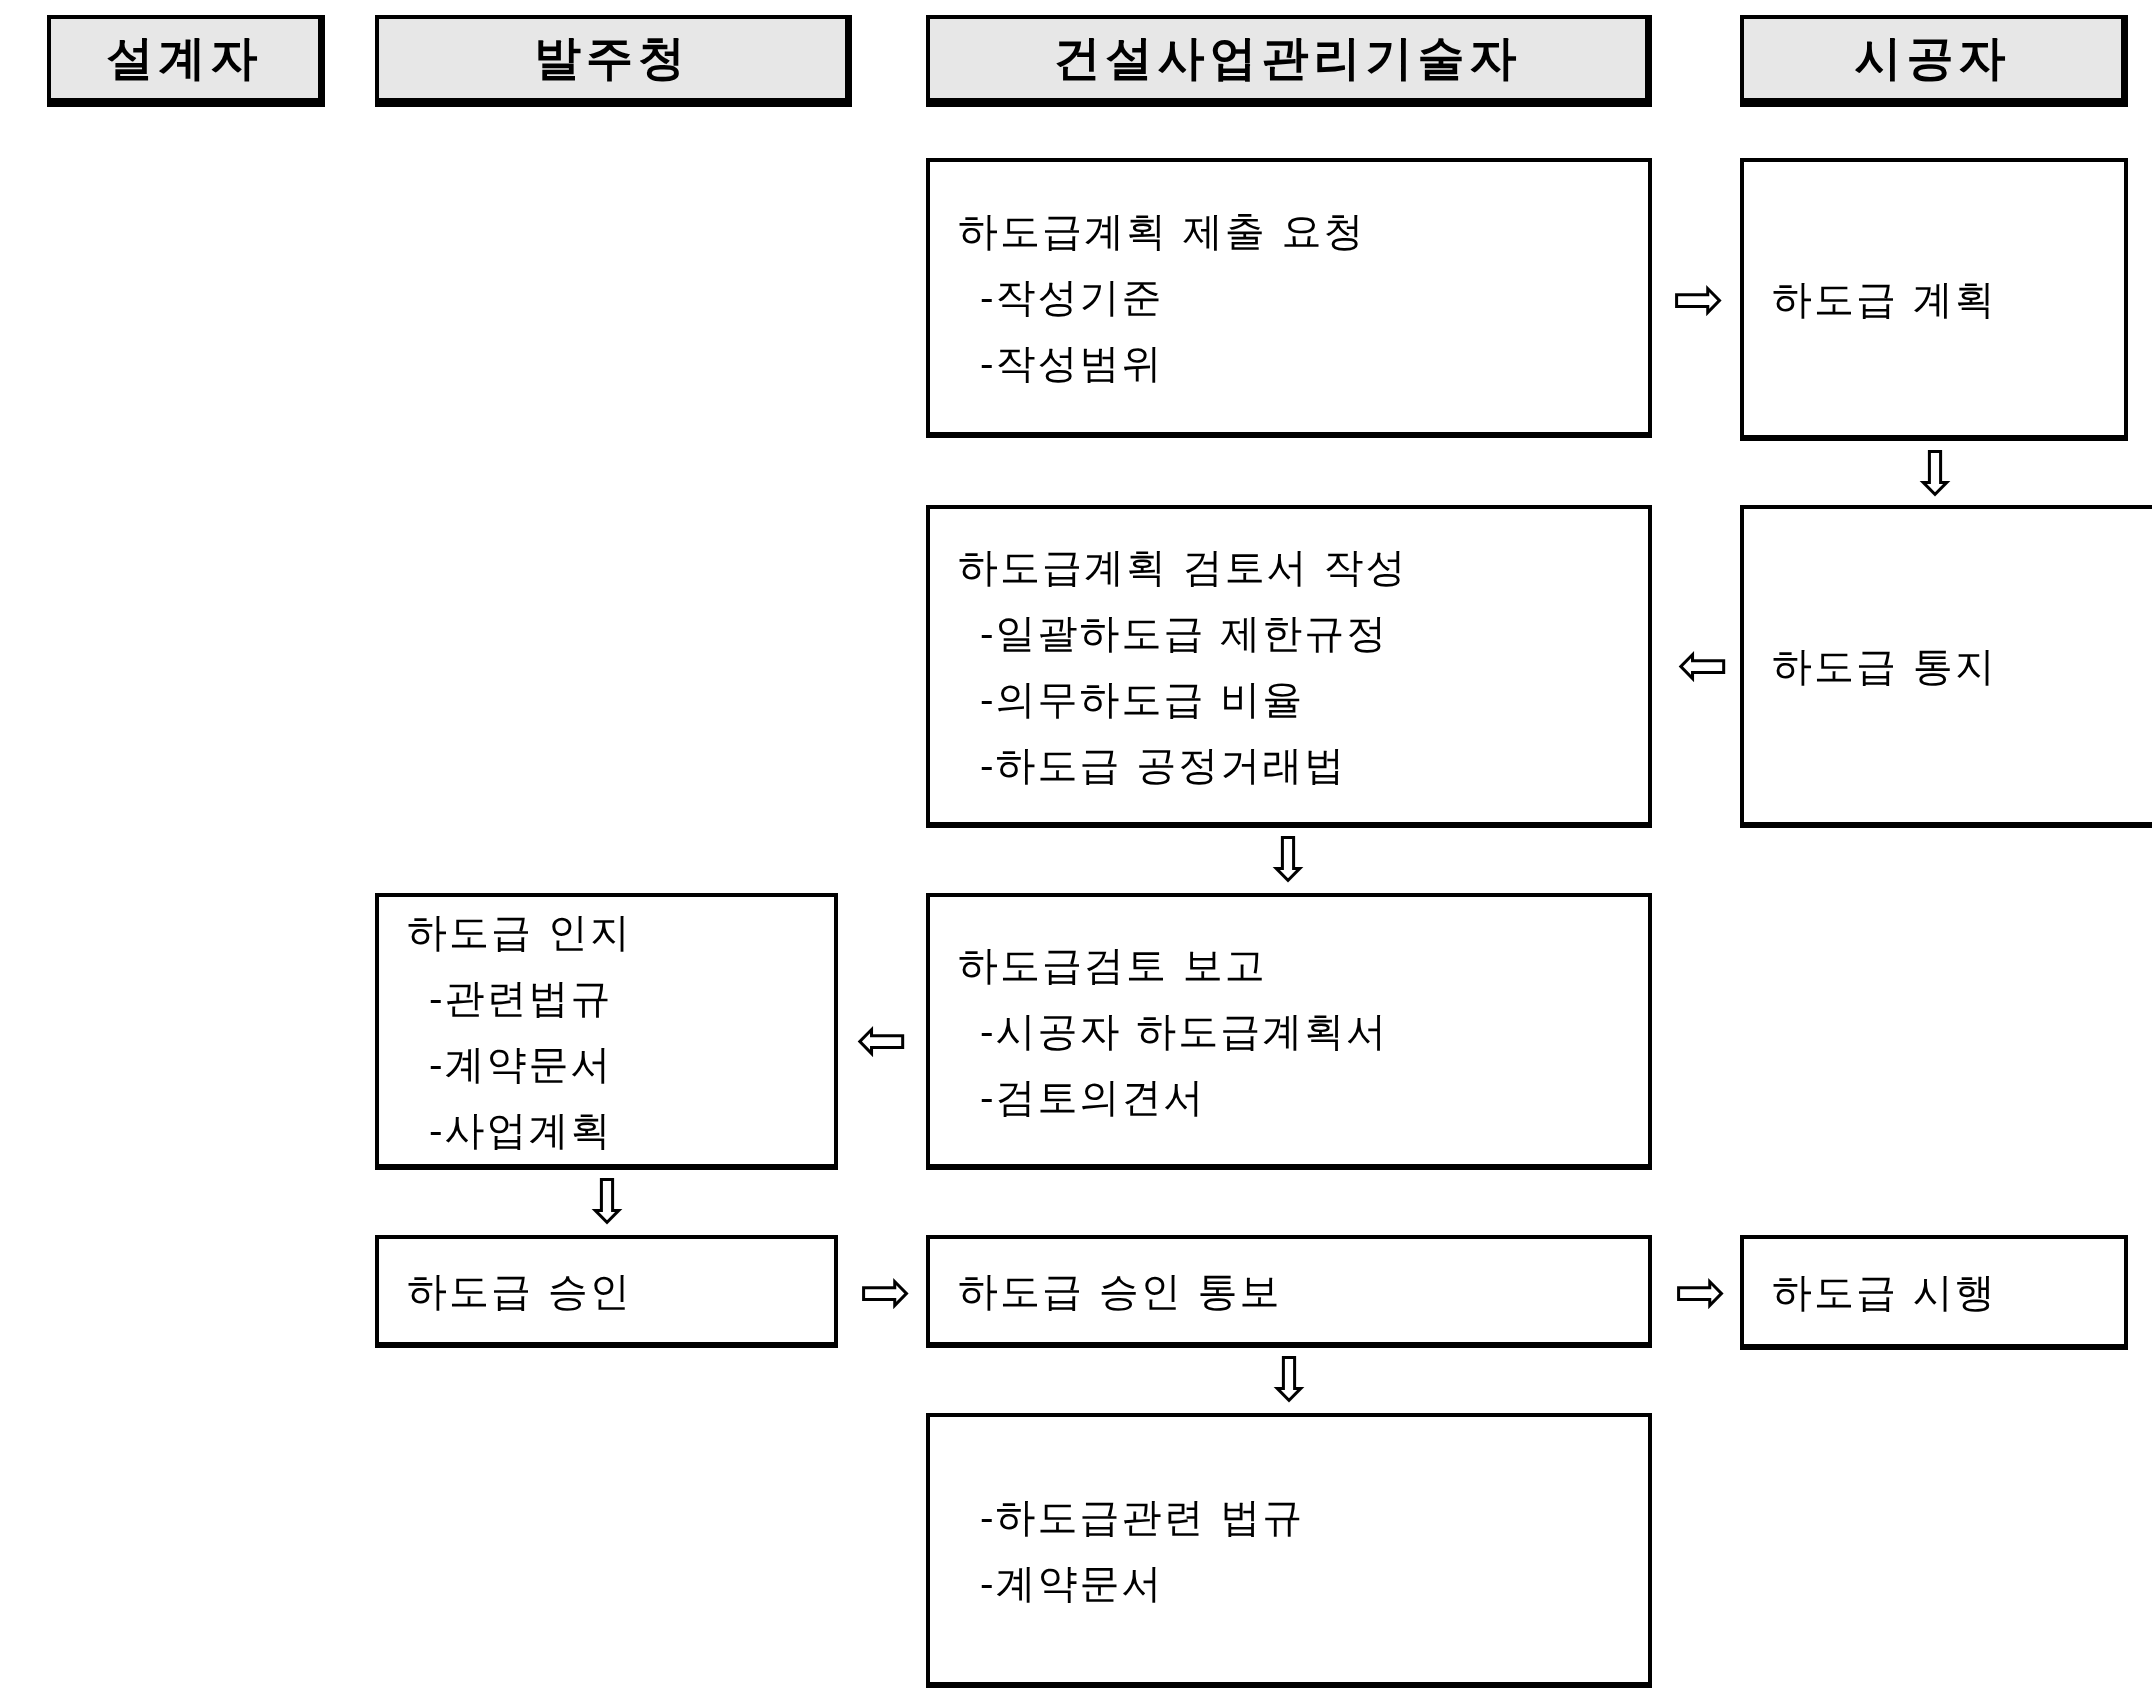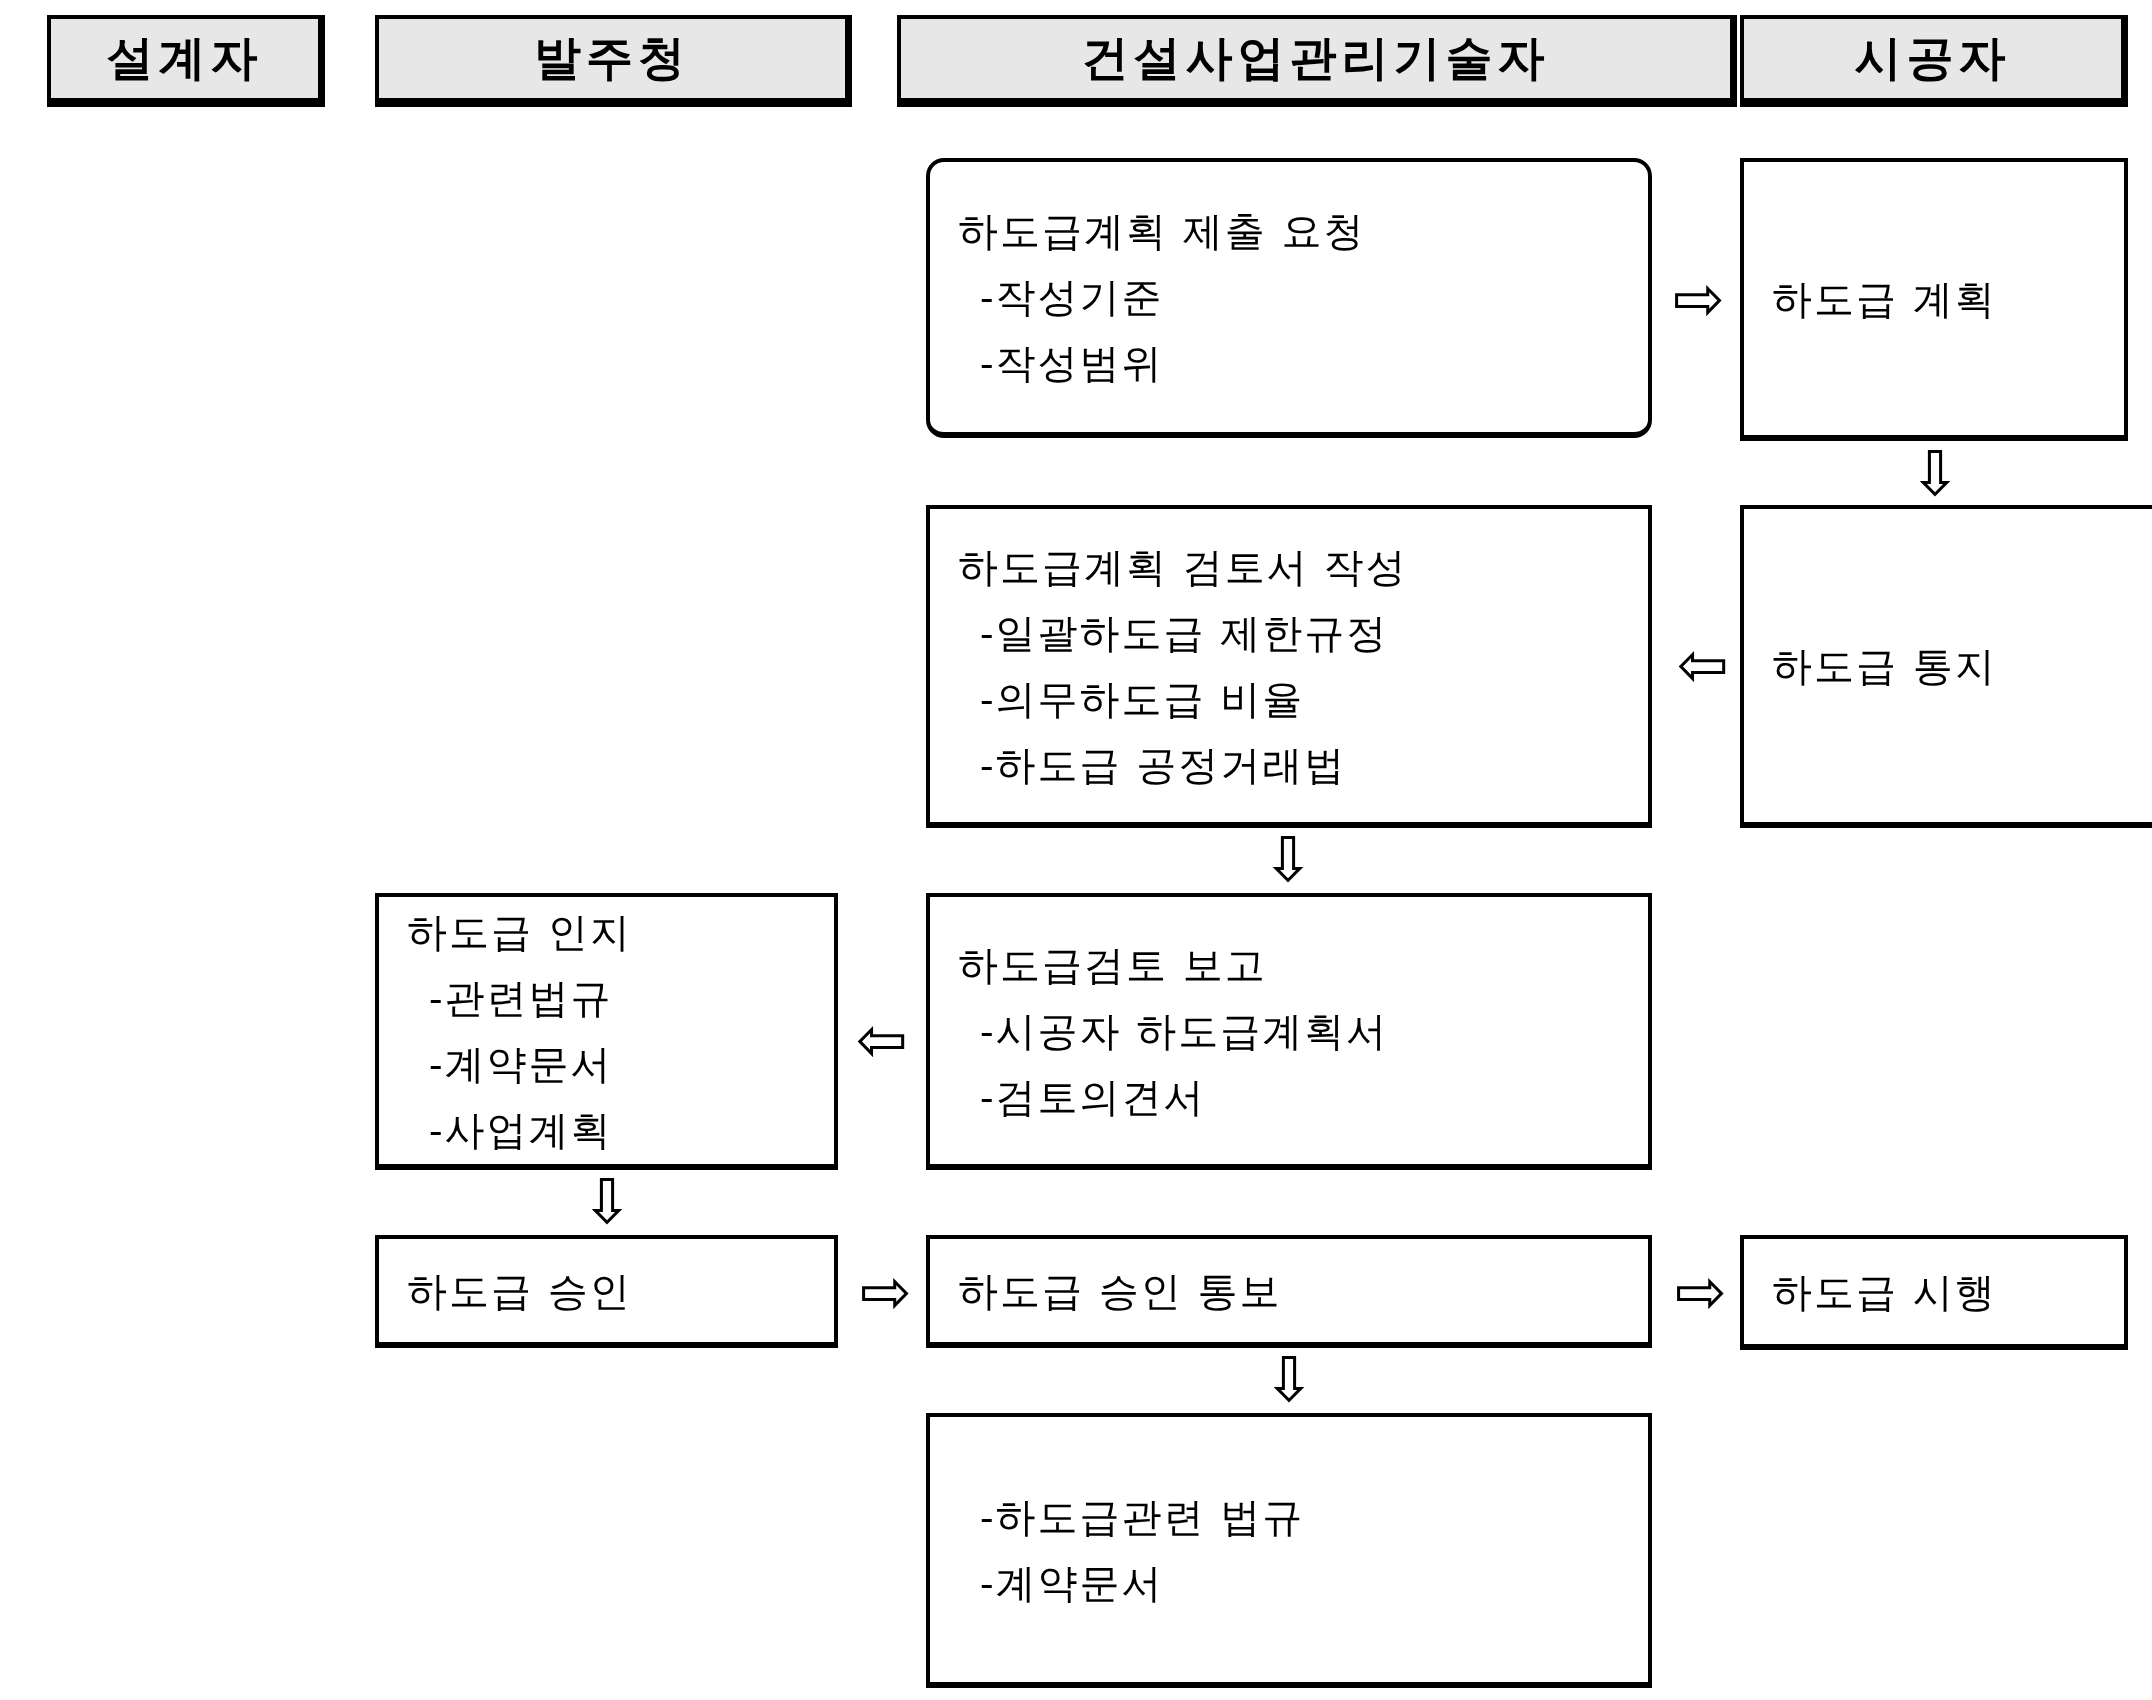--- a/index.html
+++ b/index.html
@@ -48,28 +48,28 @@
 <body>
 
 <div class="canvas">
 
   <div class="hdr" style="left:20px;top:15px;width:278px;height:92px;margin-left:27px;">
     <span>설계자</span>
   </div>
   <div class="hdr" style="left:375px;top:15px;width:477px;height:92px;">
     <span>발주청</span>
   </div>
-  <div class="hdr" style="left:897px;top:15px;width:840px;height:92px;">
+  <div class="hdr" style="left:926px;top:15px;width:726px;height:92px;">
     <span>건설사업관리기술자</span>
   </div>
   <div class="hdr" style="left:1740px;top:15px;width:388px;height:92px;">
     <span>시공자</span>
   </div>
 
-  <div class="box" style="left:926px;top:158px;width:726px;height:280px;border-radius:18px;">
+  <div class="box" style="left:926px;top:158px;width:726px;height:280px;">
     <div class="line">하도급계획 제출 요청</div>
     <div class="line indent">-작성기준</div>
     <div class="line indent">-작성범위</div>
   </div>
   <div class="box" style="left:1740px;top:158px;width:388px;height:283px;">
     <div class="line">하도급 계획</div>
   </div>
   <div class="arrow" style="left:1699px;top:299px;">⇨</div>
   <div class="arrow" style="left:1935px;top:474px;">⇩</div>
 

